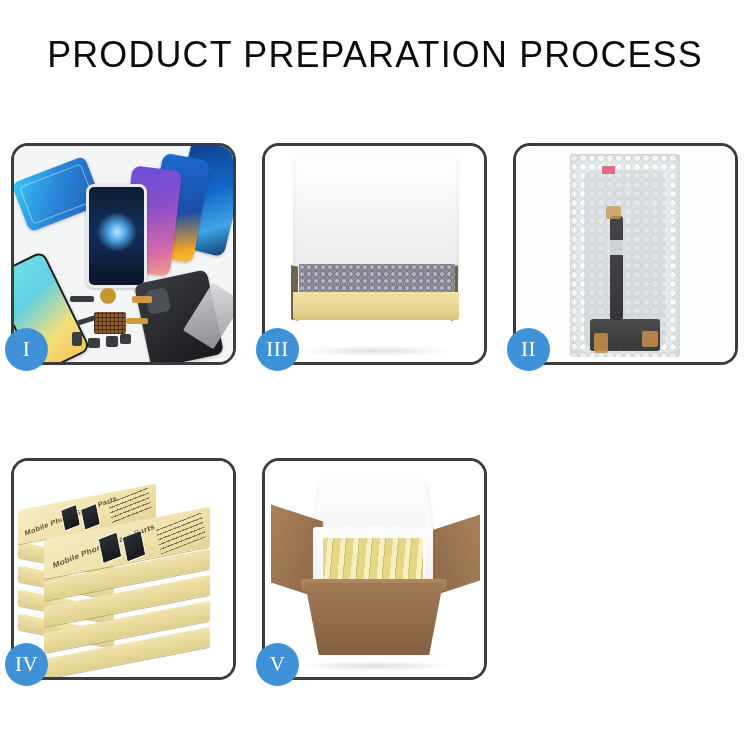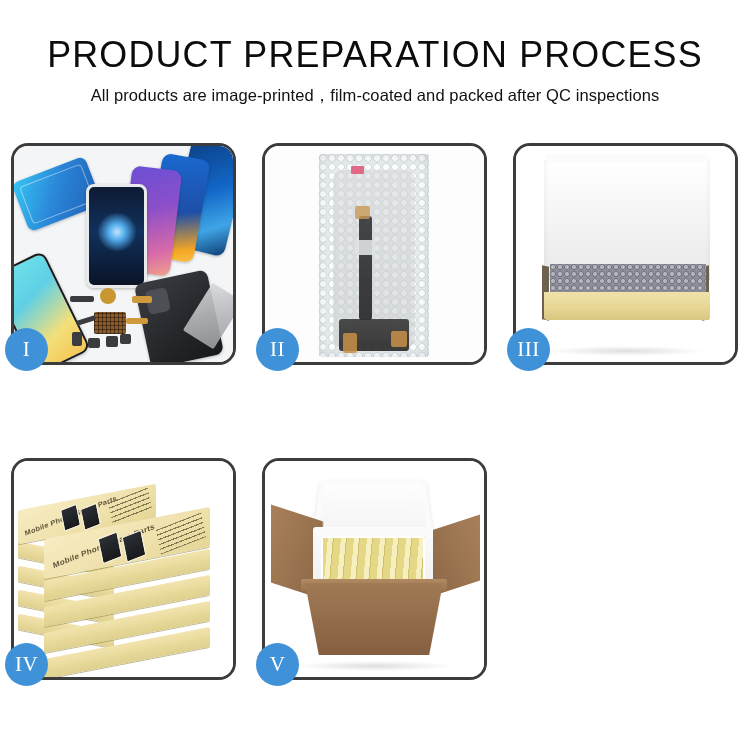--- a/index.html
+++ b/index.html
@@ -375,21 +375,20 @@
     position: absolute;
     left: 30px; bottom: 6px; width: 160px; height: 10px;
     background: radial-gradient(ellipse at center, rgba(0,0,0,.13) 0%, rgba(0,0,0,0) 70%);
   }
 </style>
 </head>
 <body>
 
 <div class="header">
   <h1 class="page-title">PRODUCT PREPARATION PROCESS</h1>
-  <p class="page-subtitle">All products are image-printed，film-coated and packed after QC inspections</p>
 </div>
 
 <div class="grid">
 
   <div class="panel p1">
     <div class="panel-clip">
       <div class="photo">
         <div class="ph ph-back-blue"></div>
         <div class="ph ph-blue3"></div>
         <div class="ph ph-blue2"></div>
@@ -406,53 +405,53 @@
         <div class="chip" style="left:74px;top:192px;width:12px;height:10px;"></div>
         <div class="chip" style="left:92px;top:190px;width:12px;height:11px;"></div>
         <div class="chip chip-ribbon" style="left:112px;top:172px;width:22px;height:6px;"></div>
         <div class="chip" style="left:106px;top:188px;width:11px;height:10px;"></div>
         <div class="tweezer"></div>
       </div>
     </div>
     <div class="step-badge">I</div>
   </div>
 
+  <div class="panel p3">
+    <div class="panel-clip">
+      <div class="photo">
+        <div class="box3-lid-top"></div>
+        <div class="box3-lid"></div>
+        <div class="box3-left-edge"></div>
+        <div class="box3-right-edge"></div>
+        <div class="box3-foam"></div>
+        <div class="box3-front"></div>
+        <div class="shadow-soft"></div>
+      </div>
+    </div>
+    <div class="step-badge">III</div>
+  </div>
+
   <div class="panel p2">
     <div class="panel-clip">
       <div class="photo">
         <div class="bubble-bag">
           <div class="lcd-panel"></div>
           <div class="flex-cable"></div>
           <div class="flex-connector"></div>
           <div class="tape-gold-c"></div>
           <div class="flex-foot"></div>
           <div class="tape-gold-a"></div>
           <div class="tape-gold-b"></div>
           <div class="label-pink"></div>
         </div>
       </div>
     </div>
     <div class="step-badge">II</div>
   </div>
 
-  <div class="panel p3">
-    <div class="panel-clip">
-      <div class="photo">
-        <div class="box3-lid-top"></div>
-        <div class="box3-lid"></div>
-        <div class="box3-left-edge"></div>
-        <div class="box3-right-edge"></div>
-        <div class="box3-foam"></div>
-        <div class="box3-front"></div>
-        <div class="shadow-soft"></div>
-      </div>
-    </div>
-    <div class="step-badge">III</div>
-  </div>
-
   <div class="panel p4">
     <div class="panel-clip">
       <div class="photo">
         <div class="stack">
 
           <div class="sbox" style="left:2px;top:44px;width:96px;height:16px;transform:skewY(11deg);"></div>
           <div class="sbox" style="left:2px;top:68px;width:96px;height:16px;transform:skewY(11deg);"></div>
           <div class="sbox" style="left:2px;top:92px;width:96px;height:16px;transform:skewY(11deg);"></div>
           <div class="sbox" style="left:2px;top:116px;width:96px;height:16px;transform:skewY(11deg);"></div>
           <div class="sbox" style="left:2px;top:140px;width:96px;height:16px;transform:skewY(11deg);"></div>

